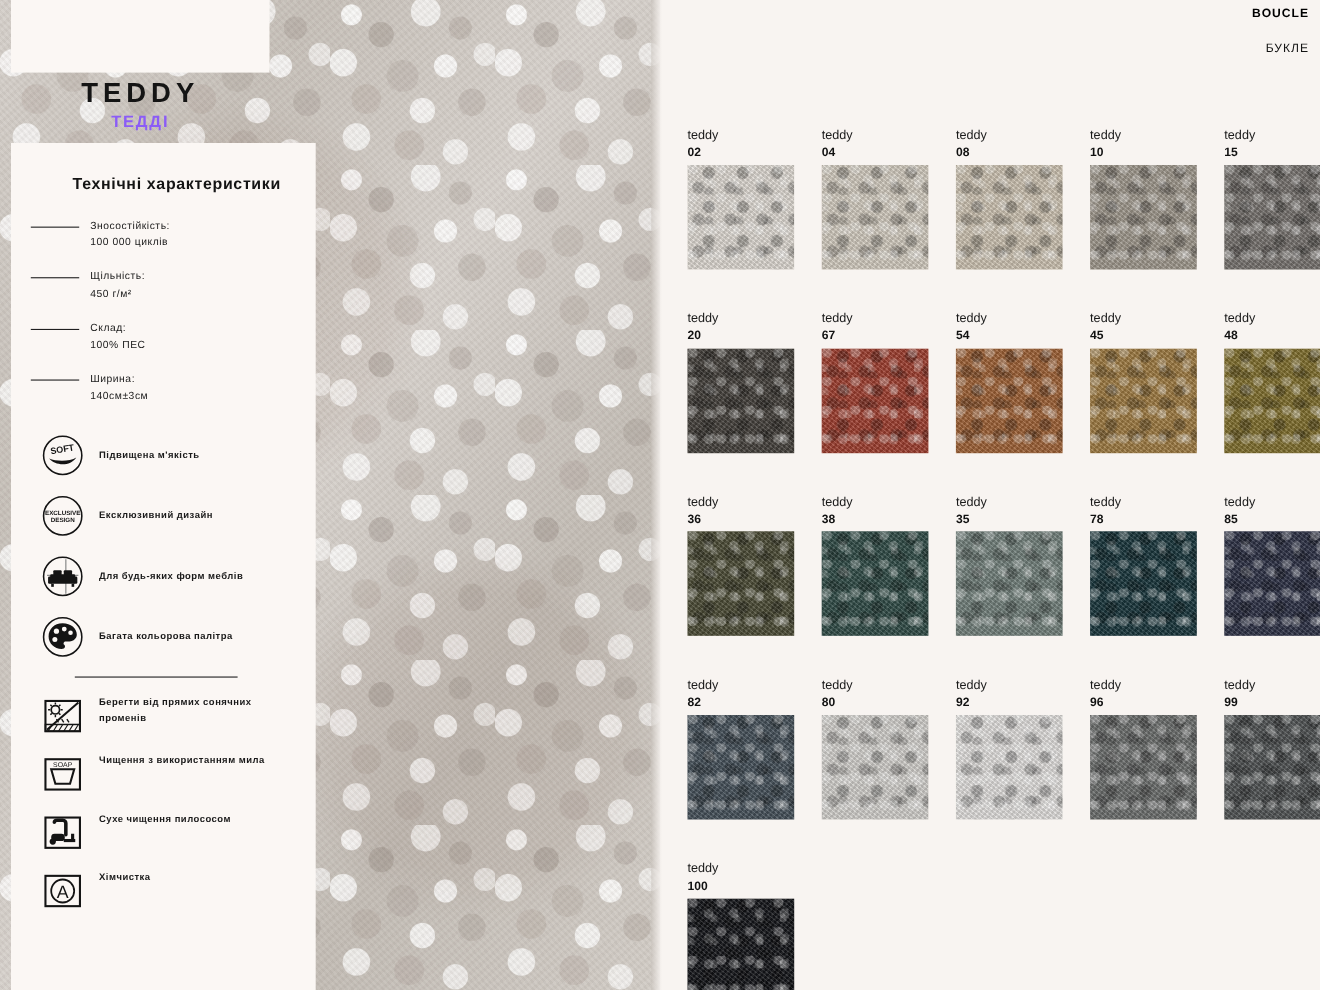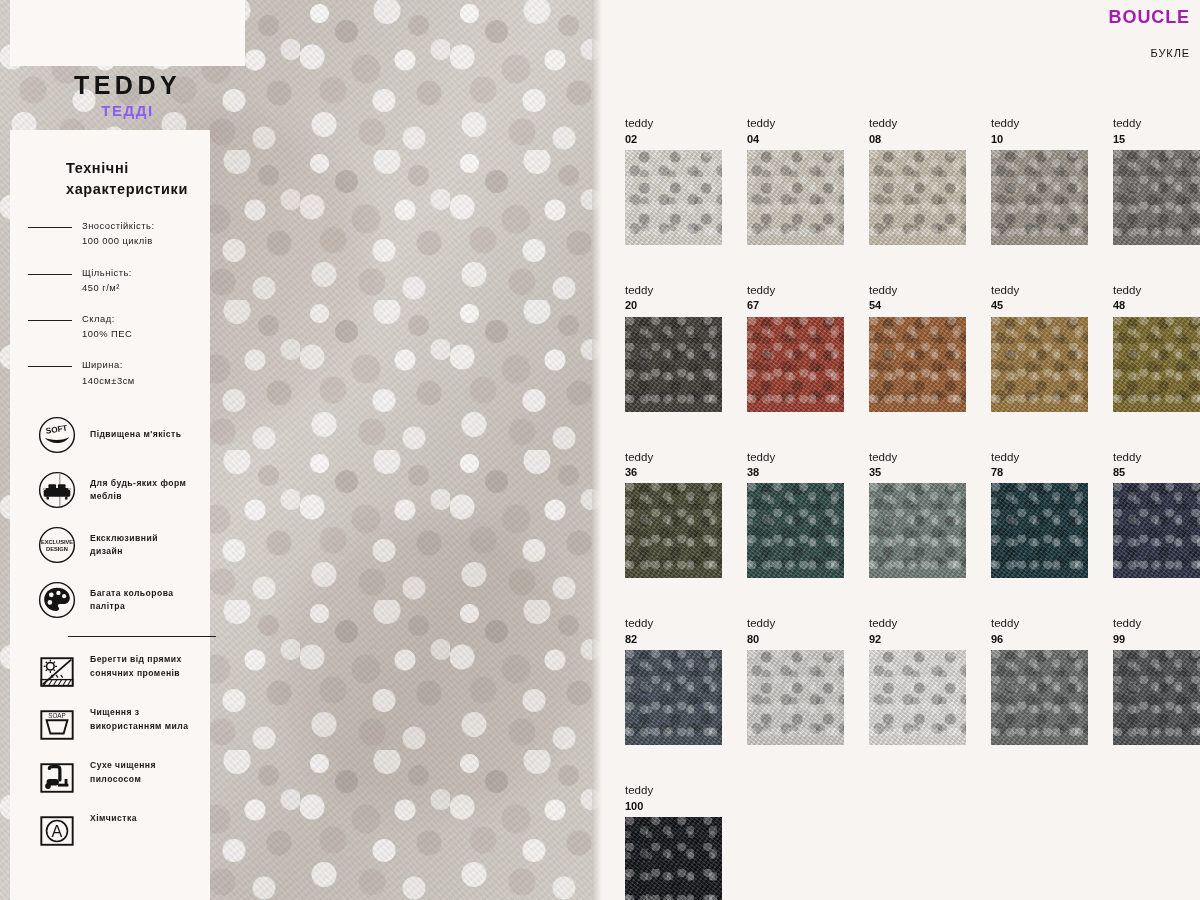--- a/index.html
+++ b/index.html
@@ -96,21 +96,21 @@
     font-weight: 700;
     letter-spacing: 1.6px;
     color: #8b5cf6;
     margin-top: 2px;
   }
 
   
   .info-card {
     position: absolute;
     left: 10px; top: 130px;
-    width: 200px; height: 770px;
+    width: 277px; height: 770px;
     background: #FBF7F4;
     padding: 28px 18px 0 18px;
   }
 
   .specs-heading {
     font-size: 14.5px;
     font-weight: 700;
     letter-spacing: .6px;
     line-height: 1.45;
     color: #141414;
@@ -185,24 +185,24 @@
     color: #1a1a1a;
   }
 
   
   .collection-header {
     position: absolute;
     right: 10px; top: 6px;
     text-align: right;
   }
   .collection-en {
-    font-size: 18px;
+    font-size: 11px;
     font-weight: 700;
     letter-spacing: .9px;
-    color: #a21caf;
+    color: #000000;
     line-height: 1.25;
   }
   .collection-ua {
     font-size: 11px;
     font-weight: 400;
     letter-spacing: .9px;
     color: #141414;
     line-height: 1.25;
     margin-top: 18px;
   }
@@ -317,43 +317,43 @@
             <path d="M7 23 C13 30, 27 31, 33 22 C27 26, 14 26, 7 23 Z" fill="#141414"></path>
           </svg>
         </div>
         <div class="feature-label">Підвищена м'якість</div>
       </div>
 
       <div class="feature-row">
         <div class="feature-icon">
           <svg viewBox="0 0 40 40" width="38" height="38">
             <circle cx="20" cy="20" r="18.3" fill="none" stroke="#141414" stroke-width="1.5"></circle>
+            <text x="20" y="19" font-family="Liberation Sans, sans-serif" font-size="6" font-weight="700" fill="#141414" text-anchor="middle">EXCLUSIVE</text>
+            <text x="20" y="26" font-family="Liberation Sans, sans-serif" font-size="6" font-weight="700" fill="#141414" text-anchor="middle">DESIGN</text>
+          </svg>
+        </div>
+        <div class="feature-label">Ексклюзивний дизайн</div>
+      </div>
+
+      <div class="feature-row">
+        <div class="feature-icon">
+          <svg viewBox="0 0 40 40" width="38" height="38">
+            <circle cx="20" cy="20" r="18.3" fill="none" stroke="#141414" stroke-width="1.5"></circle>
             <line x1="23" y1="3.5" x2="23" y2="36.5" stroke="#8d8d8d" stroke-width="1.2"></line>
             <line x1="5" y1="19" x2="35" y2="19" stroke="#8d8d8d" stroke-width="1.2"></line>
             <rect x="8" y="18" width="24" height="9" rx="1.4" fill="#141414"></rect>
             <rect x="6" y="20" width="4" height="7" rx="1.2" fill="#141414"></rect>
             <rect x="30" y="20" width="4" height="7" rx="1.2" fill="#141414"></rect>
             <rect x="11" y="14" width="8" height="5" rx="1" fill="#141414"></rect>
             <rect x="21" y="14" width="8" height="5" rx="1" fill="#141414"></rect>
             <rect x="9" y="27" width="2.5" height="3" fill="#141414"></rect>
             <rect x="28.5" y="27" width="2.5" height="3" fill="#141414"></rect>
           </svg>
         </div>
         <div class="feature-label">Для будь-яких форм меблів</div>
-      </div>
-
-      <div class="feature-row">
-        <div class="feature-icon">
-          <svg viewBox="0 0 40 40" width="38" height="38">
-            <circle cx="20" cy="20" r="18.3" fill="none" stroke="#141414" stroke-width="1.5"></circle>
-            <text x="20" y="19" font-family="Liberation Sans, sans-serif" font-size="6" font-weight="700" fill="#141414" text-anchor="middle">EXCLUSIVE</text>
-            <text x="20" y="26" font-family="Liberation Sans, sans-serif" font-size="6" font-weight="700" fill="#141414" text-anchor="middle">DESIGN</text>
-          </svg>
-        </div>
-        <div class="feature-label">Ексклюзивний дизайн</div>
       </div>
 
       <div class="feature-row">
         <div class="feature-icon">
           <svg viewBox="0 0 40 40" width="38" height="38">
             <circle cx="20" cy="20" r="18.3" fill="none" stroke="#141414" stroke-width="1.5"></circle>
             <path d="M20 7 C11.5 7, 6.5 13, 6.5 19.5 C6.5 26, 12 31.5, 19 31.5
                      C22.5 31.5, 22.8 29, 21.5 27.6 C20.2 26.2, 21 24.3, 23 24.3
                      L26.5 24.3 C30.5 24.3, 33.5 21.5, 33.5 17.8 C33.5 11.8, 27.8 7, 20 7 Z" fill="#141414"></path>
             <circle cx="14" cy="14.5" r="2.5" fill="#FBF7F4"></circle>

